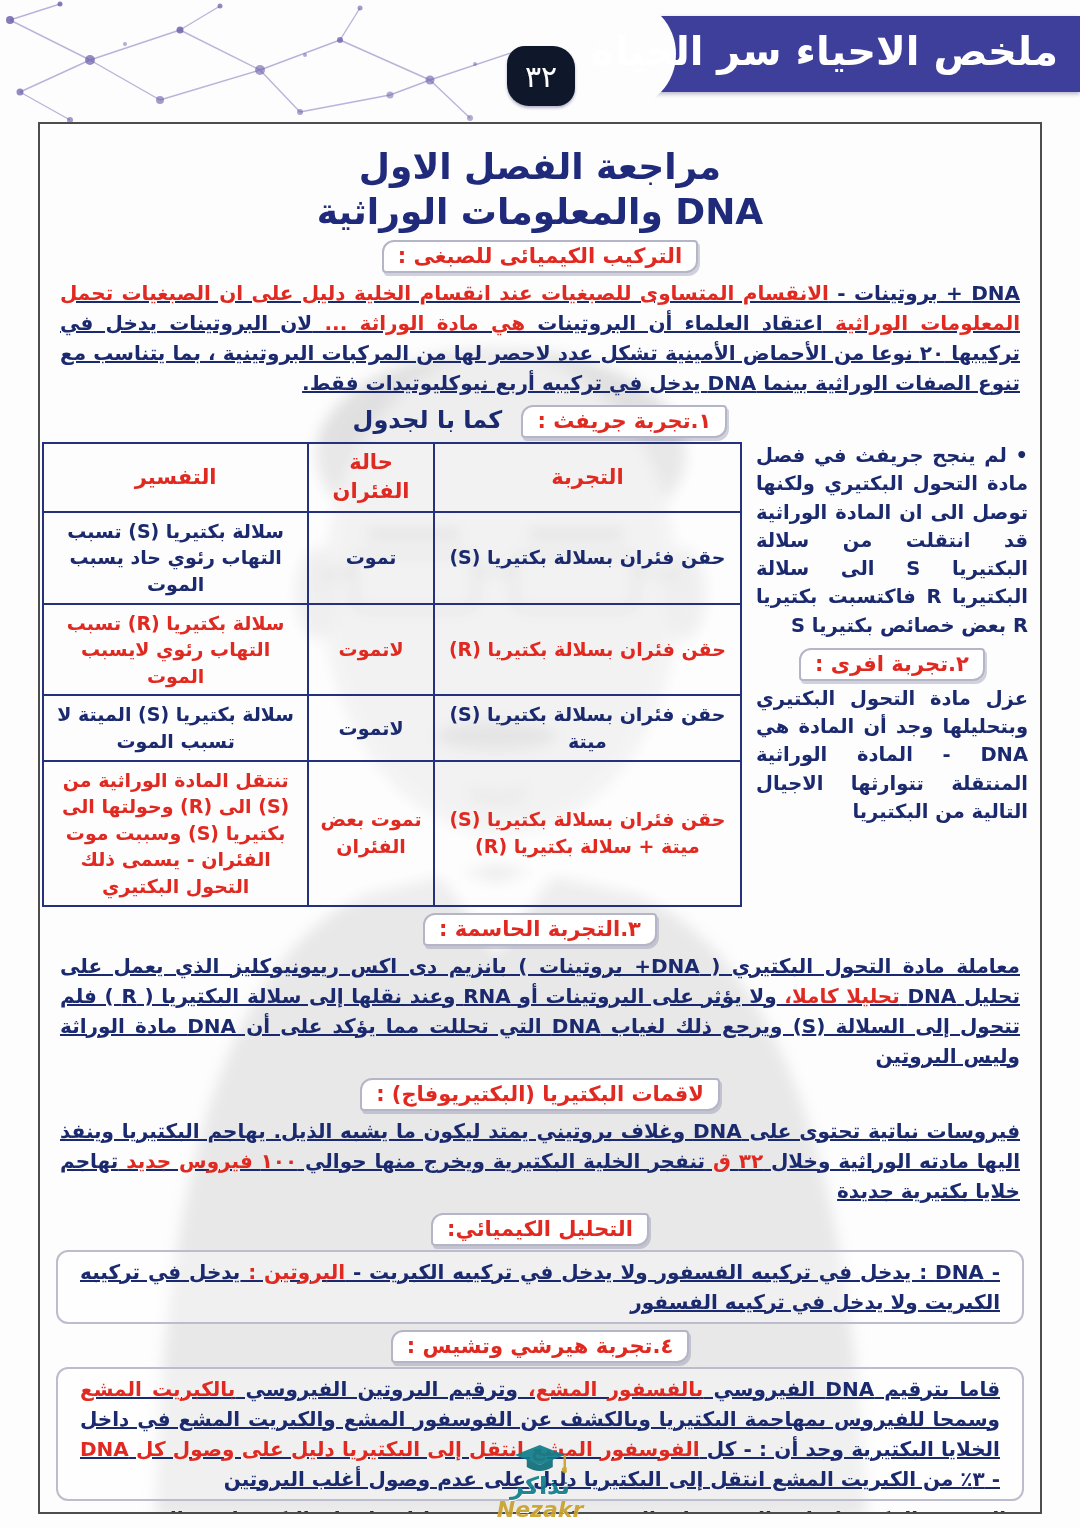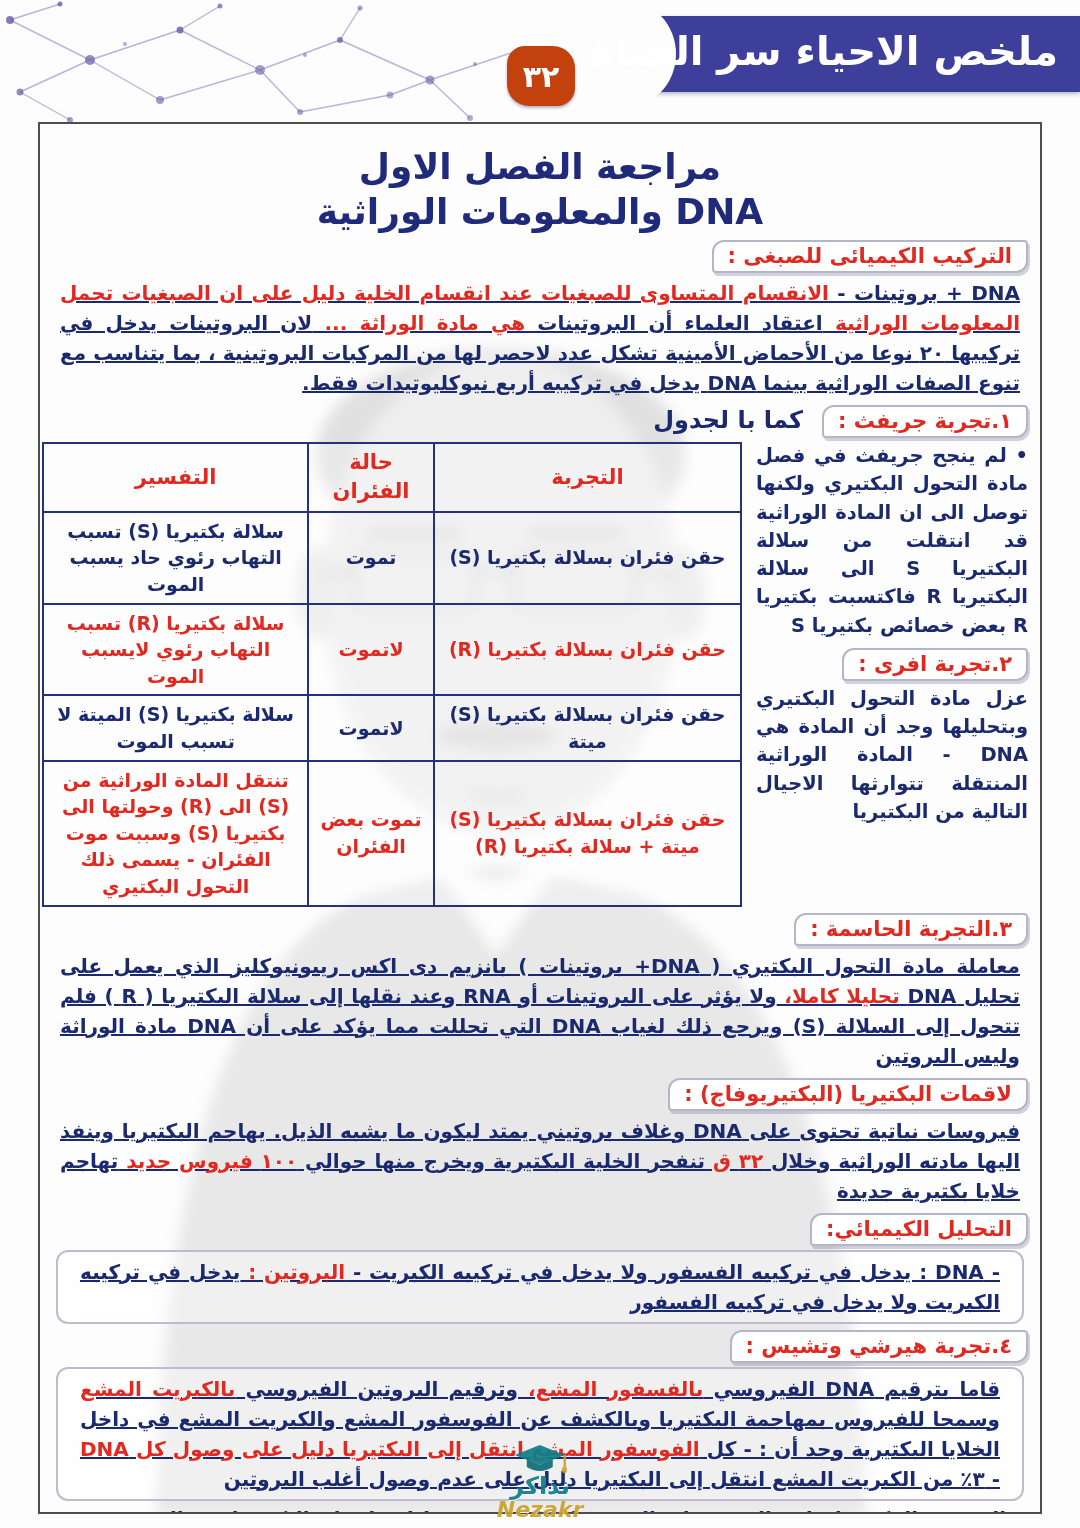--- a/index.html
+++ b/index.html
@@ -31,43 +31,43 @@
     width:104px; height:108px; background:#fdfdfd; border-radius:50%;
   }
   .banner-title {
     position:absolute; right:22px; top:12px;
     font-size:40px; font-weight:bold; color:#ffffff;
     letter-spacing:1px; white-space:nowrap;
   }
   .page-num {
     position:absolute; top:46px; left:507px;
     width:68px; height:60px;
-    background:#c2410c; border-radius:18px 22px 18px 22px;
+    background:#0f172a; border-radius:18px 22px 18px 22px;
     color:#ffffff; display:flex; align-items:center; justify-content:center;
-    font-size:30px; font-weight:bold;
+    font-size:30px; font-weight:normal;
     box-shadow:0 2px 3px rgba(40,40,100,.35);
   }
 
   
   .frame {
     position:absolute; top:122px; left:38px;
     width:1004px; height:1392px;
     border:2px solid #4d4d4d;
     background:transparent;
     padding:4px 10px;
     overflow:hidden;
   }
   .face-svg { position:absolute; inset:0; z-index:0; pointer-events:none; }
   .content { position:relative; z-index:1; }
 
   .doc-title { text-align:center; color:#202a7b; font-weight:bold; margin-top:16px; }
   .doc-title .t1 { font-size:36px; line-height:1.25; }
   .doc-title .t2 { font-size:36px; line-height:1.25; }
 
-  .chip-row { text-align:right; margin:6px 2px 4px; }
+  .chip-row { text-align:center; margin:6px 2px 4px; }
   .chip {
     display:inline-block;
     background:#ffffff;
     border:2px solid #b5b5c8;
     border-radius:12px 4px 12px 4px;
     box-shadow:2px 3px 0 rgba(110,110,150,.30);
     padding:2px 14px 3px;
     color:#e02a21; font-weight:bold; font-size:21px;
   }
   .chip-suffix { color:#1b2a6e; font-weight:bold; font-size:24px; margin-right:14px; }

